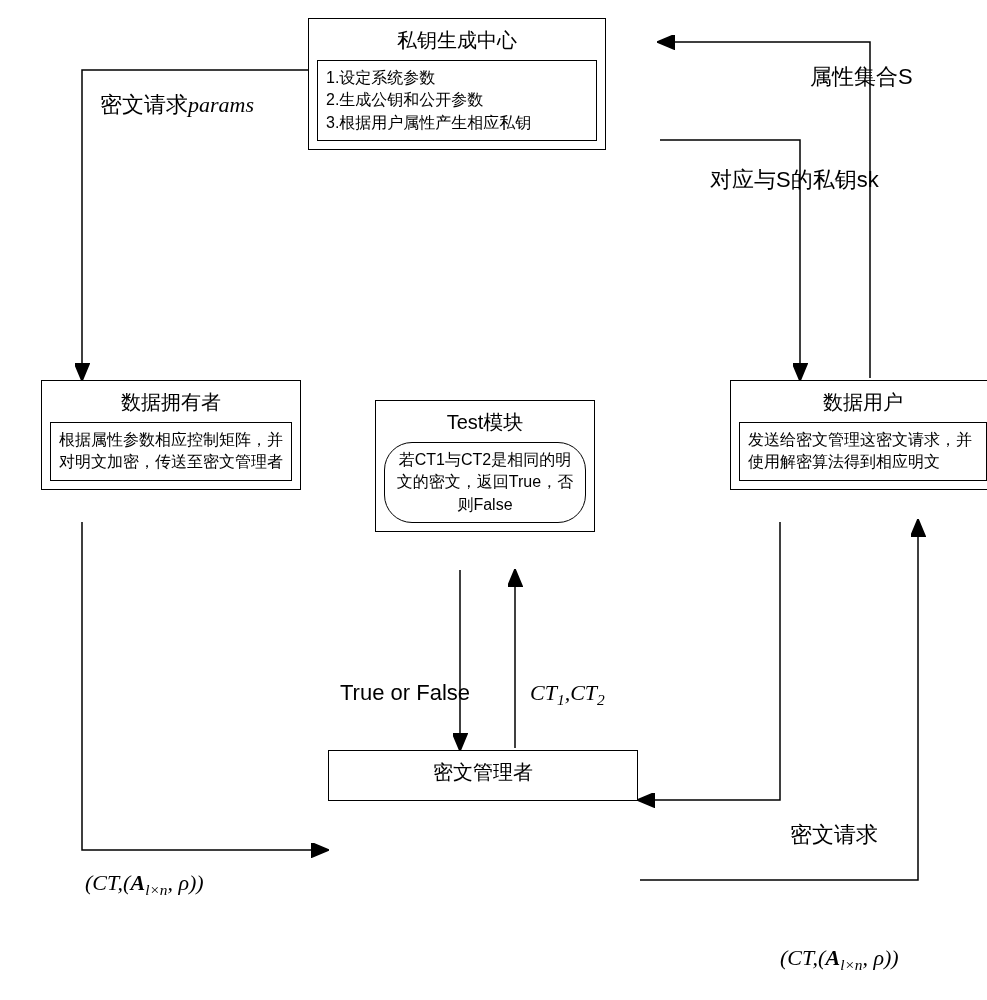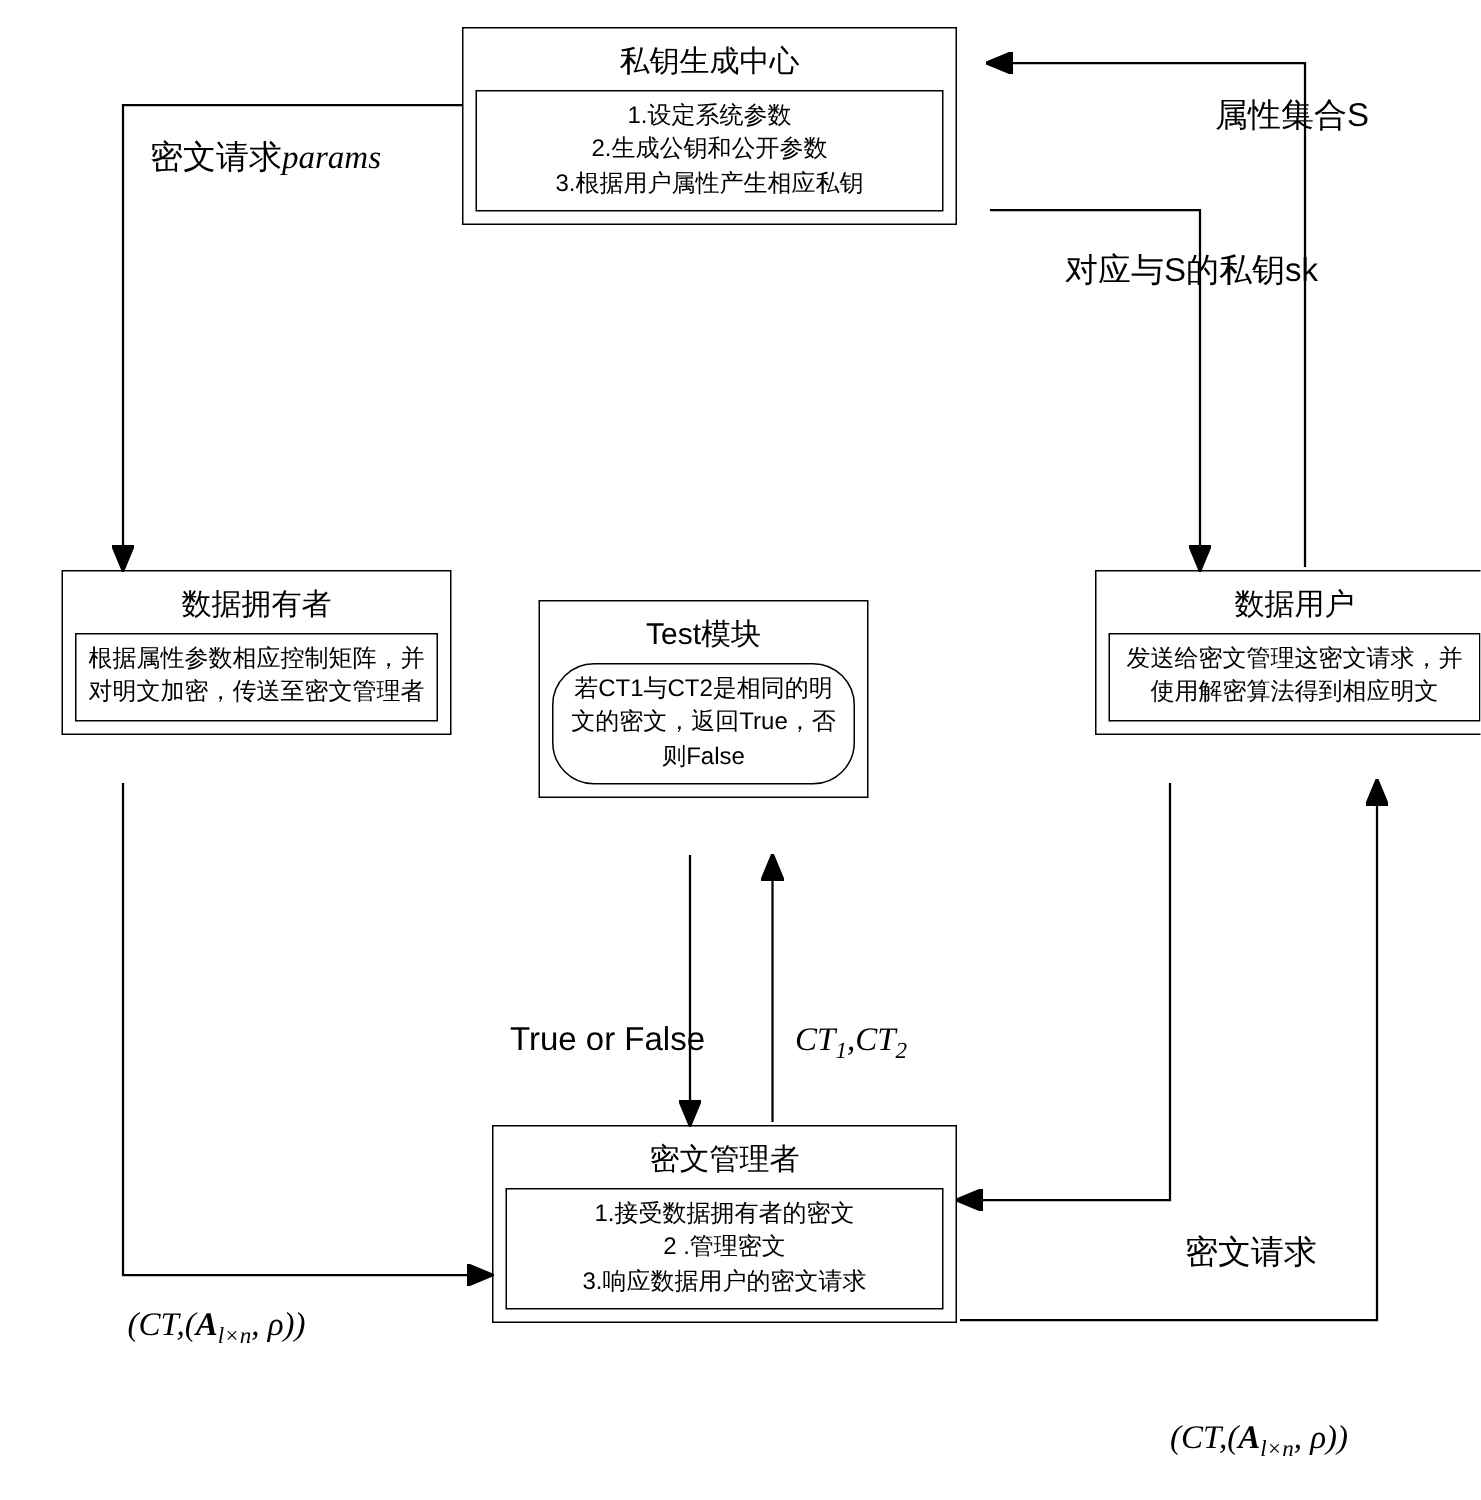--- a/index.html
+++ b/index.html
@@ -19,72 +19,66 @@
     .entity-title {
       text-align: center;
       font-size: 20px;
       margin-bottom: 6px;
     }
     .entity-body {
       border: 1.5px solid #000;
       padding: 6px 8px;
       font-size: 16px;
       line-height: 1.4;
-      text-align: center;
     }
     .floating-label {
       position: absolute;
       font-size: 22px;
       white-space: nowrap;
     }
     .italic { font-style: italic; font-family: "Times New Roman", serif; }
     .sub { font-size: 0.7em; vertical-align: sub; font-style: italic; font-family: "Times New Roman", serif;}
     svg.overlay {
       position: absolute;
       left: 0; top: 0;
       width: 987px; height: 1000px;
       pointer-events: none;
     }
     .arrow-line { stroke: #000; stroke-width: 1.5; fill: none; }
     .arrow-head { fill: #000; stroke: #000; }
   </style>
 </head>
 <body>
 
-<div class="entity" style="left:308px; top:18px; width:330px;">
+<div class="entity" style="left:308px; top:18px; width:298px;">
   <div class="entity-title">私钥生成中心</div>
   <div class="entity-body">
     <div>1.设定系统参数</div>
     <div>2.生成公钥和公开参数</div>
     <div>3.根据用户属性产生相应私钥</div>
   </div>
 </div>
 
 <div class="entity" style="left:5px; top:380px; width:260px;margin-left:36px;">
   <div class="entity-title">数据拥有者</div>
   <div class="entity-body">根据属性参数相应控制矩阵，并对明文加密，传送至密文管理者</div>
 </div>
 
-<div class="entity" style="left:359px; top:400px; width:220px;">
+<div class="entity" style="left:375px; top:400px; width:220px;">
   <div class="entity-title">Test模块</div>
   <div class="entity-body" style="text-align:center;border-radius:28px;">若CT1与CT2是相同的明文的密文，返回True，否则False</div>
 </div>
 
 <div class="entity" style="left:730px; top:380px; width:266px;">
   <div class="entity-title">数据用户</div>
   <div class="entity-body">发送给密文管理这密文请求，并使用解密算法得到相应明文</div>
 </div>
 
 <div class="entity" style="left:328px; top:750px; width:310px;">
   <div class="entity-title">密文管理者</div>
-  <div class="entity-body">
-    <div>1.接受数据拥有者的密文</div>
-    <div>2 .管理密文</div>
-    <div>3.响应数据用户的密文请求</div>
-  </div>
 </div>
 
 <div class="floating-label" style="left:100px; top:90px;">
   <span>密文请求</span><span class="italic">params</span>
 </div>
 <div class="floating-label" style="left:810px; top:62px;">属性集合S</div>
 <div class="floating-label" style="left:710px; top:165px;">
   <span>对应与S的私钥sk</span>
 </div>
 <div class="floating-label" style="left:340px; top:680px;">True or False</div>

